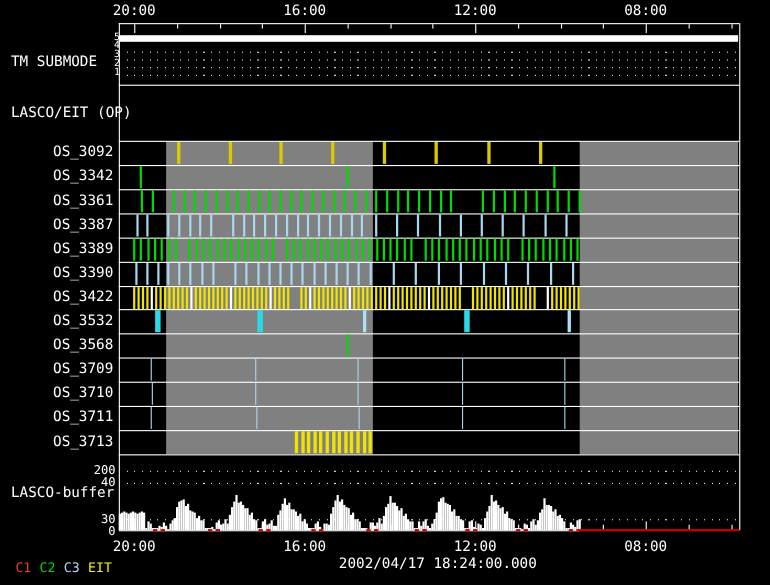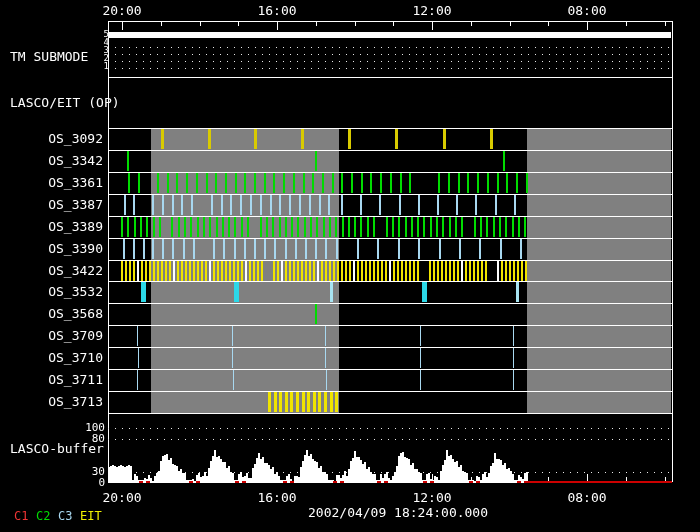--- a/index.html
+++ b/index.html
@@ -11,21 +11,21 @@
   .lbl{position:absolute;color:#fff;font-size:13px;line-height:14px;white-space:pre;}
   .dotline{position:absolute;height:1px;background-image:repeating-linear-gradient(to right,#e8e8e8 0 1px,transparent 1px 7px);}
 </style>
 </head>
 <body>
 
 <div id="screen">
   <div class="lbl" style="left:10px;top:50px;width:90px;">TM SUBMODE</div>
   <div class="lbl" style="left:10px;top:96px;width:100px;">LASCO/EIT (OP)</div>
   <div class="lbl" style="left:10px;top:442px;width:100px;">LASCO-buffer</div>
-  <div class="lbl" style="left:308px;top:506px;width:280px;">2002/04/09 18:24:00.000</div>
+  <div class="lbl" style="left:308px;top:506px;width:280px;">2002/04/17 18:24:00.000</div>
   <div>
     <span class="lbl" style="left: 14px; top: 509px; font-size: 12px; color: rgb(240, 52, 52);">C1</span>
     <span class="lbl" style="left: 36px; top: 509px; font-size: 12px; color: rgb(0, 220, 0);">C2</span>
     <span class="lbl" style="left: 58px; top: 509px; font-size: 12px; color: rgb(168, 216, 240);">C3</span>
     <span class="lbl" style="left: 80px; top: 509px; font-size: 12px; color: rgb(240, 240, 0);">EIT</span>
   </div>
 <div class="abs" style="left: 151px; top: 129px; width: 188px; height: 284px; background: rgb(128, 128, 128);"></div>
     <div class="abs" style="left: 527px; top: 129px; width: 144px; height: 284px; background: rgb(128, 128, 128);"></div>
     <div class="abs" style="left: 0px; top: 132px; width: 103px; height: 14px; color: rgb(255, 255, 255); font-size: 13px; line-height: 14px; text-align: right;">OS_3092</div>
     <div class="abs" style="left: 161px; top: 129px; width: 3px; height: 20px; background: rgb(217, 203, 0);"></div>
@@ -403,22 +403,22 @@
     <div class="abs" style="left: 92px; top: 490px; width: 60px; color: rgb(255, 255, 255); font-size: 13px; text-align: center;">20:00</div>
     <div class="abs" style="left: 247px; top: 3px; width: 60px; color: rgb(255, 255, 255); font-size: 13px; text-align: center;">16:00</div>
     <div class="abs" style="left: 247px; top: 490px; width: 60px; color: rgb(255, 255, 255); font-size: 13px; text-align: center;">16:00</div>
     <div class="abs" style="left: 402px; top: 3px; width: 60px; color: rgb(255, 255, 255); font-size: 13px; text-align: center;">12:00</div>
     <div class="abs" style="left: 402px; top: 490px; width: 60px; color: rgb(255, 255, 255); font-size: 13px; text-align: center;">12:00</div>
     <div class="abs" style="left: 557px; top: 3px; width: 60px; color: rgb(255, 255, 255); font-size: 13px; text-align: center;">08:00</div>
     <div class="abs" style="left: 557px; top: 490px; width: 60px; color: rgb(255, 255, 255); font-size: 13px; text-align: center;">08:00</div>
     <div class="abs dotline" style="left: 108px; top: 428px; width: 564px;"></div>
     <div class="abs dotline" style="left: 108px; top: 439px; width: 564px;"></div>
     <div class="abs dotline" style="left: 108px; top: 472px; width: 564px;"></div>
-    <div class="abs" style="left: 0px; top: 422px; width: 105px; height: 12px; color: rgb(255, 255, 255); font-size: 11px; line-height: 12px; text-align: right;">100</div>
-    <div class="abs" style="left: 0px; top: 433px; width: 105px; height: 12px; color: rgb(255, 255, 255); font-size: 11px; line-height: 12px; text-align: right;">80</div>
+    <div class="abs" style="left: 0px; top: 422px; width: 105px; height: 12px; color: rgb(255, 255, 255); font-size: 11px; line-height: 12px; text-align: right;">200</div>
+    <div class="abs" style="left: 0px; top: 433px; width: 105px; height: 12px; color: rgb(255, 255, 255); font-size: 11px; line-height: 12px; text-align: right;">40</div>
     <div class="abs" style="left: 0px; top: 466px; width: 105px; height: 12px; color: rgb(255, 255, 255); font-size: 11px; line-height: 12px; text-align: right;">30</div>
     <div class="abs" style="left: 0px; top: 477px; width: 105px; height: 12px; color: rgb(255, 255, 255); font-size: 11px; line-height: 12px; text-align: right;">0</div>
     <div class="abs" style="left: 108px; top: 467px; width: 2px; height: 15px; background: rgb(255, 255, 255);"></div>
     <div class="abs" style="left: 110px; top: 466px; width: 2px; height: 16px; background: rgb(255, 255, 255);"></div>
     <div class="abs" style="left: 112px; top: 465px; width: 2px; height: 17px; background: rgb(255, 255, 255);"></div>
     <div class="abs" style="left: 114px; top: 466px; width: 2px; height: 16px; background: rgb(255, 255, 255);"></div>
     <div class="abs" style="left: 116px; top: 467px; width: 2px; height: 15px; background: rgb(255, 255, 255);"></div>
     <div class="abs" style="left: 118px; top: 466px; width: 2px; height: 16px; background: rgb(255, 255, 255);"></div>
     <div class="abs" style="left: 120px; top: 465px; width: 2px; height: 17px; background: rgb(255, 255, 255);"></div>
     <div class="abs" style="left: 122px; top: 466px; width: 2px; height: 16px; background: rgb(255, 255, 255);"></div>

